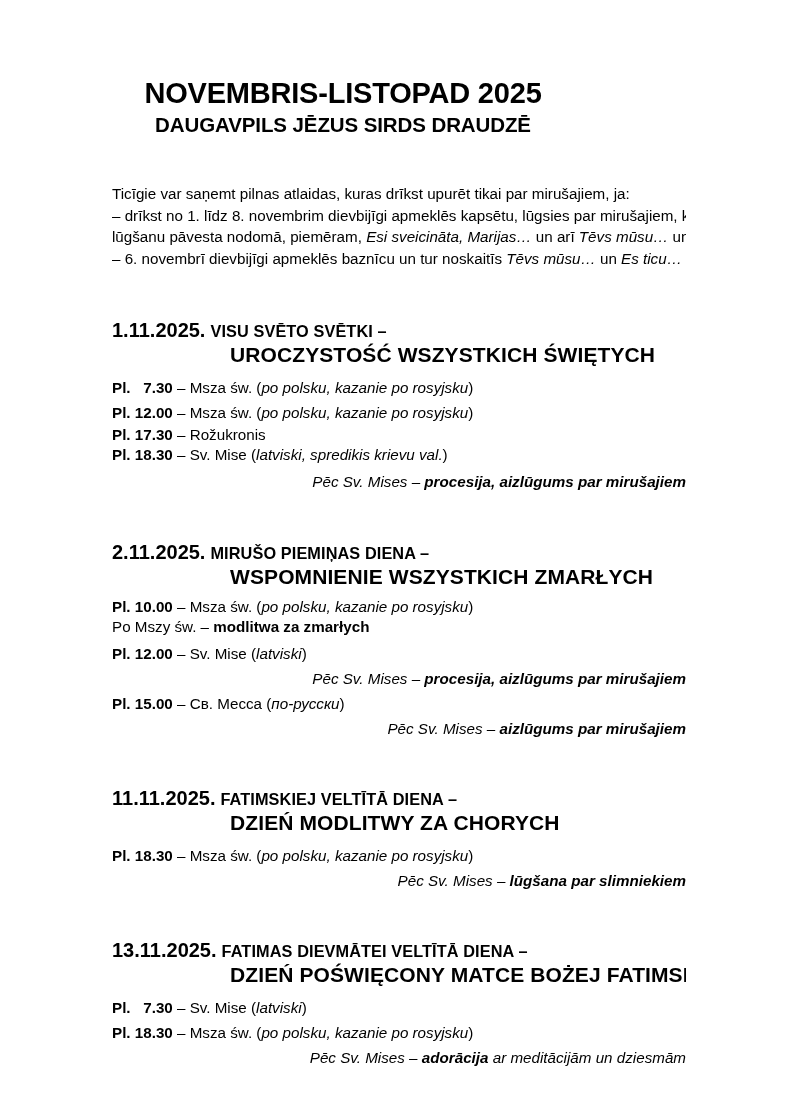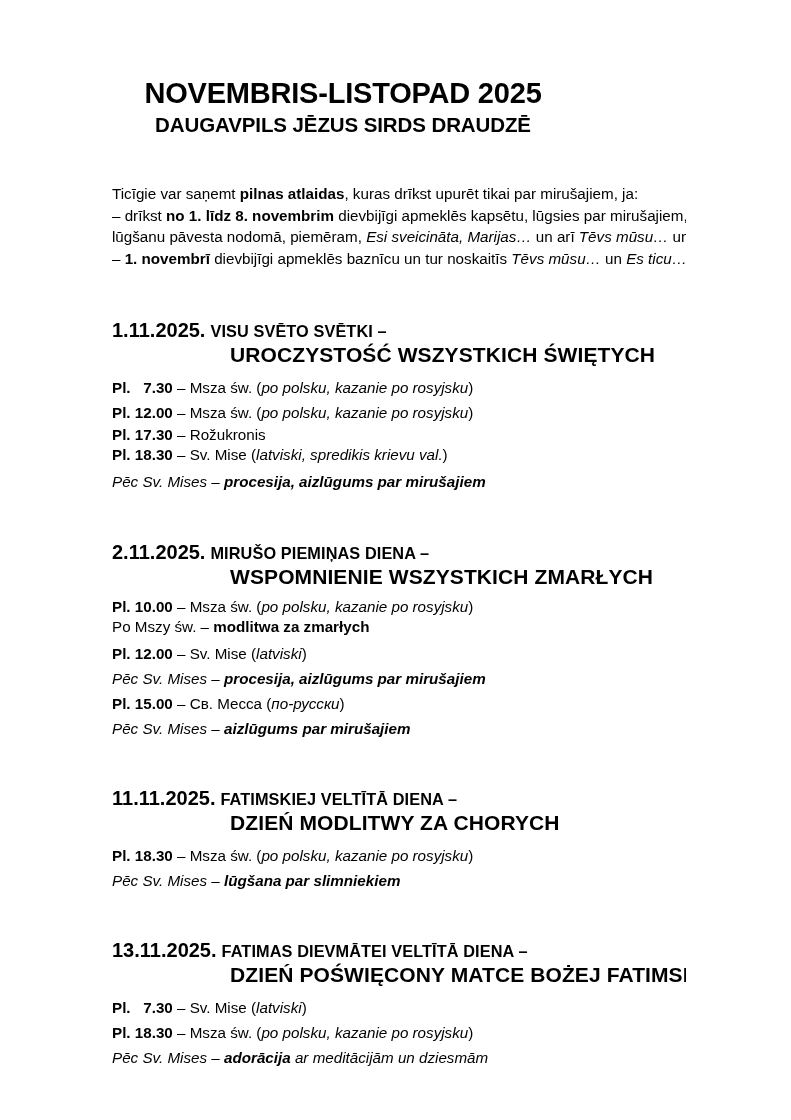--- a/index.html
+++ b/index.html
@@ -43,21 +43,21 @@
   }
 
   
   .intro {
     margin: 46px 0 0 112px;
     width: 648px;
     font-size: 15.2px;
     line-height: 21.5px;
   }
   .intro .ln { display: block; white-space: normal; }
-  .intro b { font-weight: bold; }
+  .intro b { font-weight: normal; }
   .intro i { font-style: italic; }
 
   
   .section { margin-left: 112px; }
   .sec-1 { margin-top: 50px; }
   .sec-2 { margin-top: 47px; }
   .sec-3 { margin-top: 46px; }
   .sec-4 { margin-top: 46px; }
 
   .head-line1 {
@@ -96,36 +96,36 @@
 
   .time-label {
     font-weight: bold;
     font-style: normal;
   }
   .pre { white-space: pre; }
   .plain { font-style: normal; font-weight: normal; }
   .em { font-style: italic; font-weight: normal; }
   .strong { font-weight: bold; font-style: normal; }
   .strong-em { font-weight: bold; font-style: italic; }
-  .row-italic { font-style: italic; }
+  .row-italic { font-style: italic; text-align: right; }
 </style>
 </head>
 <body>
 
 <div class="page">
 
   <div class="titles">
     <div class="title-main">NOVEMBRIS-LISTOPAD 2025</div>
     <div class="title-sub">DAUGAVPILS JĒZUS SIRDS DRAUDZĒ</div>
   </div>
 
   <div class="intro">
     <span class="ln"><span>Ticīgie var saņemt </span><b>pilnas atlaidas</b><span>, kuras drīkst upurēt tikai par mirušajiem, ja:</span></span>
     <span>– drīkst </span><b>no 1. līdz 8. novembrim</b><span> dievbijīgi apmeklēs kapsētu, lūgsies par mirušajiem, kādu lūgšanu pāvesta nodomā, piemēram, </span><i>Esi sveicināta, Marijas…</i><span> un arī </span><i>Tēvs mūsu…</i><span> un </span><i>Es ticu…</i><span>;</span><br>
-    <span>– </span><b>1. novembrī</b><span> dievbijīgi apmeklēs baznīcu un tur noskaitīs </span><i>Tēvs mūsu…</i><span> un </span><i>Es ticu…</i>
+    <span>– </span><b>6. novembrī</b><span> dievbijīgi apmeklēs baznīcu un tur noskaitīs </span><i>Tēvs mūsu…</i><span> un </span><i>Es ticu…</i>
   </div>
 
   <div class="section sec-1">
     <div class="head-line1">
       <span class="head-date">1.11.2025.</span>
       <span class="head-text">VISU SVĒTO SVĒTKI –</span>
     </div>
     <div class="head-line2">UROCZYSTOŚĆ WSZYSTKICH ŚWIĘTYCH</div>
     <div class="schedule">
       <div class="row"><span class="time-label pre">Pl.   7.30</span><span class="plain"> – </span><span class="plain">Msza św. (</span><span class="em">po polsku, kazanie po rosyjsku</span><span class="plain">)</span></div>

